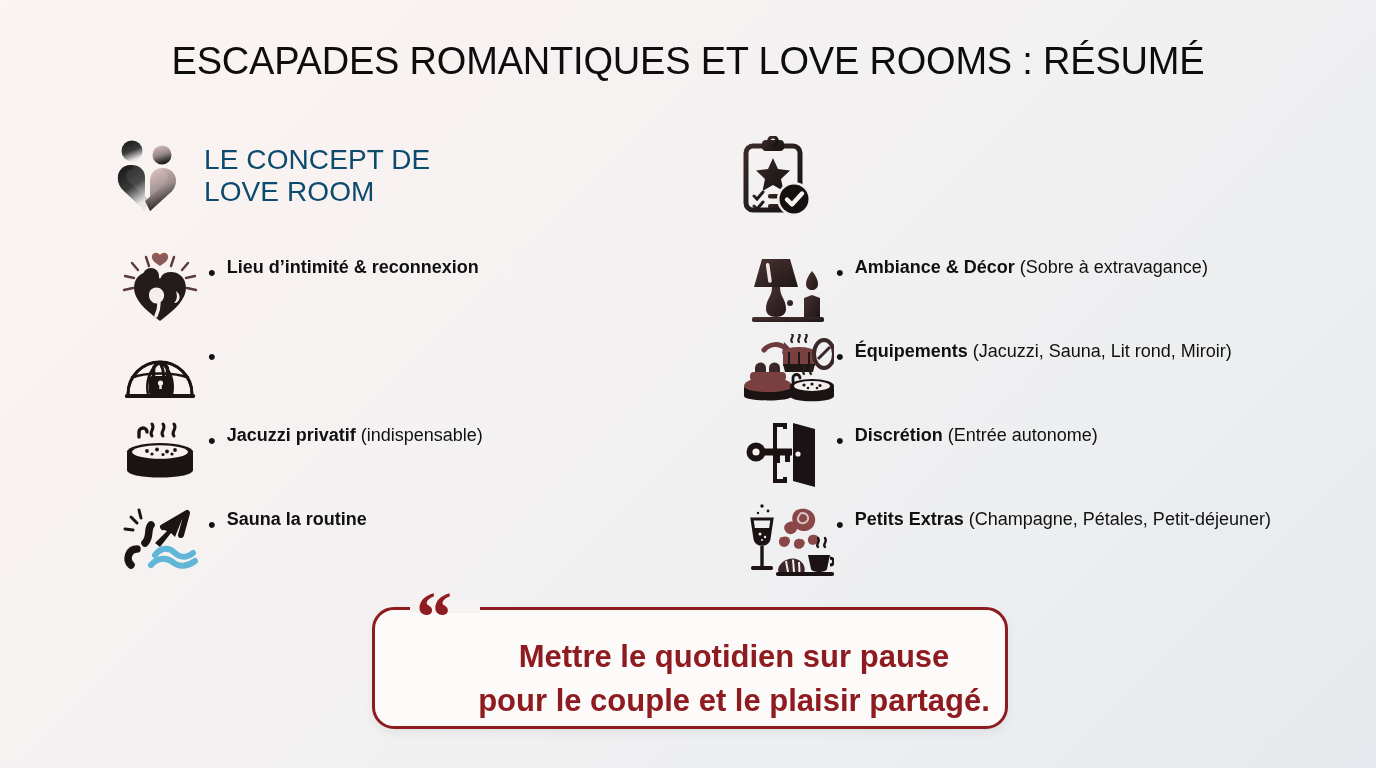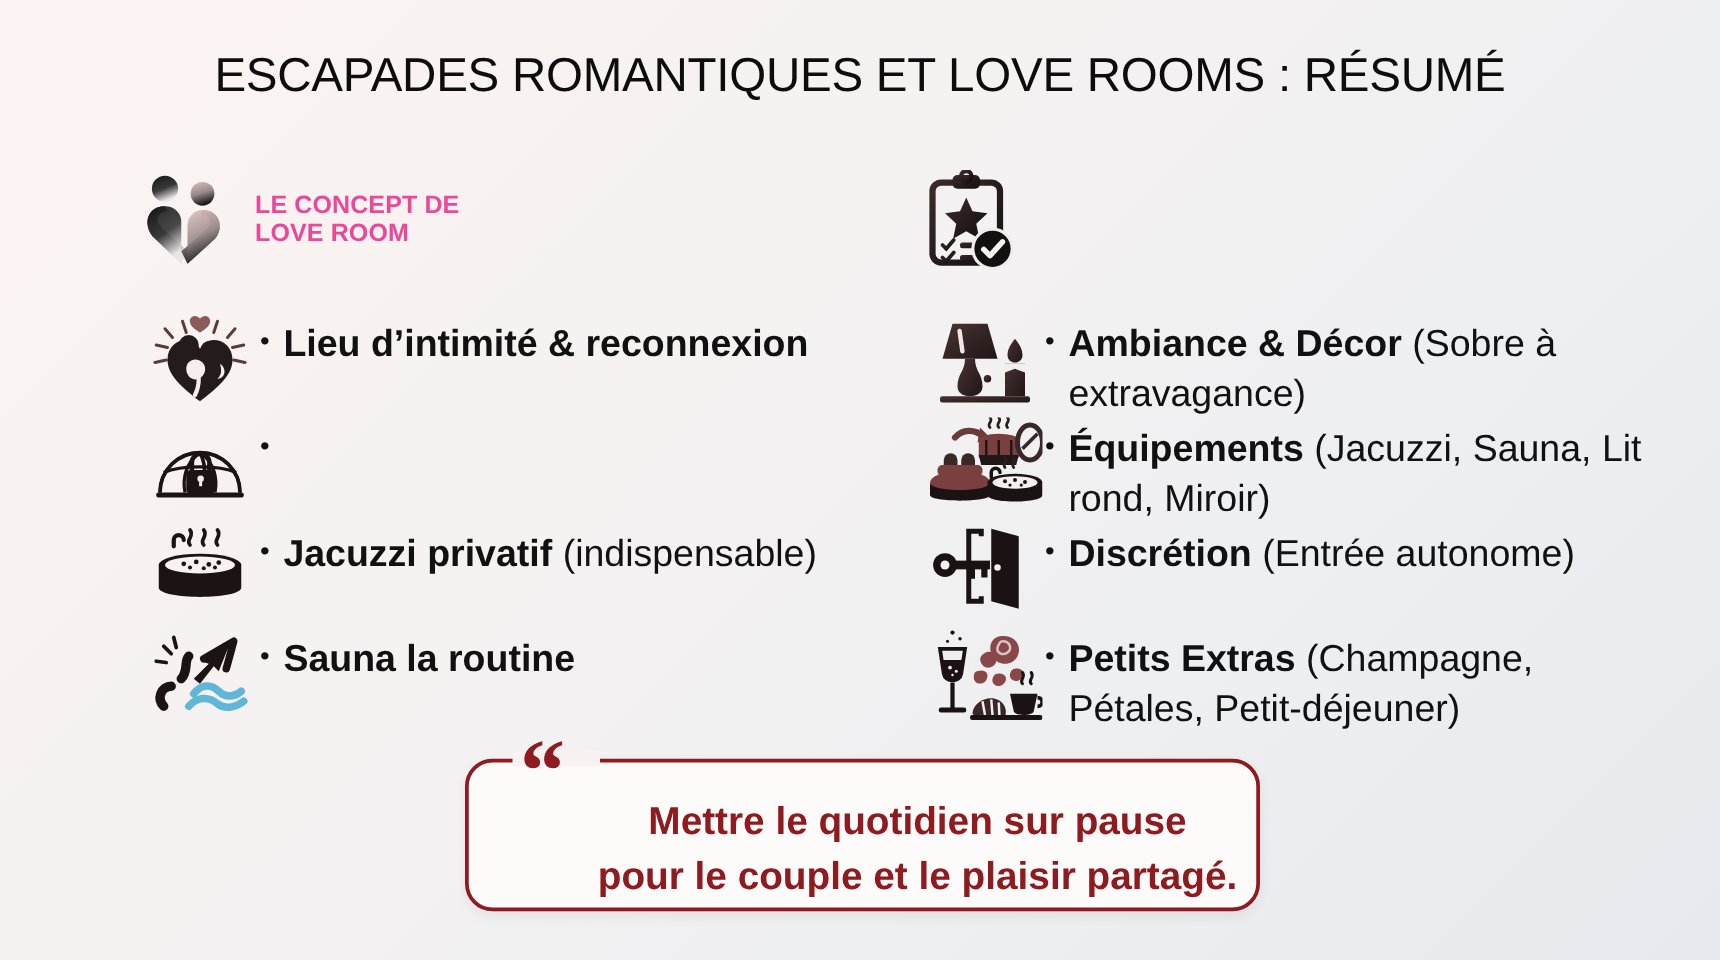--- a/index.html
+++ b/index.html
@@ -51,24 +51,24 @@
   }
   .col-head .head-icon {
     width: 74px;
     height: 80px;
     flex: 0 0 74px;
     display: flex;
     align-items: center;
     justify-content: center;
   }
   .col-head .head-text {
-    font-size: 20px;
+    font-size: 28px;
     line-height: 1.14;
-    font-weight: 700;
-    color: #ec4899;
+    font-weight: 400;
+    color: #0c4a6e;
     letter-spacing: 0.1px;
   }
 
   .items {
     margin-top: 26px;
   }
   .item {
     display: flex;
     align-items: flex-start;
     min-height: 84px;
@@ -89,21 +89,21 @@
     padding-top: 8px;
   }
   .bullet {
     font-size: 22px;
     line-height: 1;
     color: #111;
     margin-right: 11px;
     margin-top: 6px;
   }
   .item-text {
-    font-size: 30px;
+    font-size: 18px;
     line-height: 1.32;
     color: #111;
     max-width: 470px;
   }
   .col-right .item-text { max-width: 470px; }
   .item-text .b {
     font-weight: 700;
   }
   .item-text .r {
     font-weight: 400;

